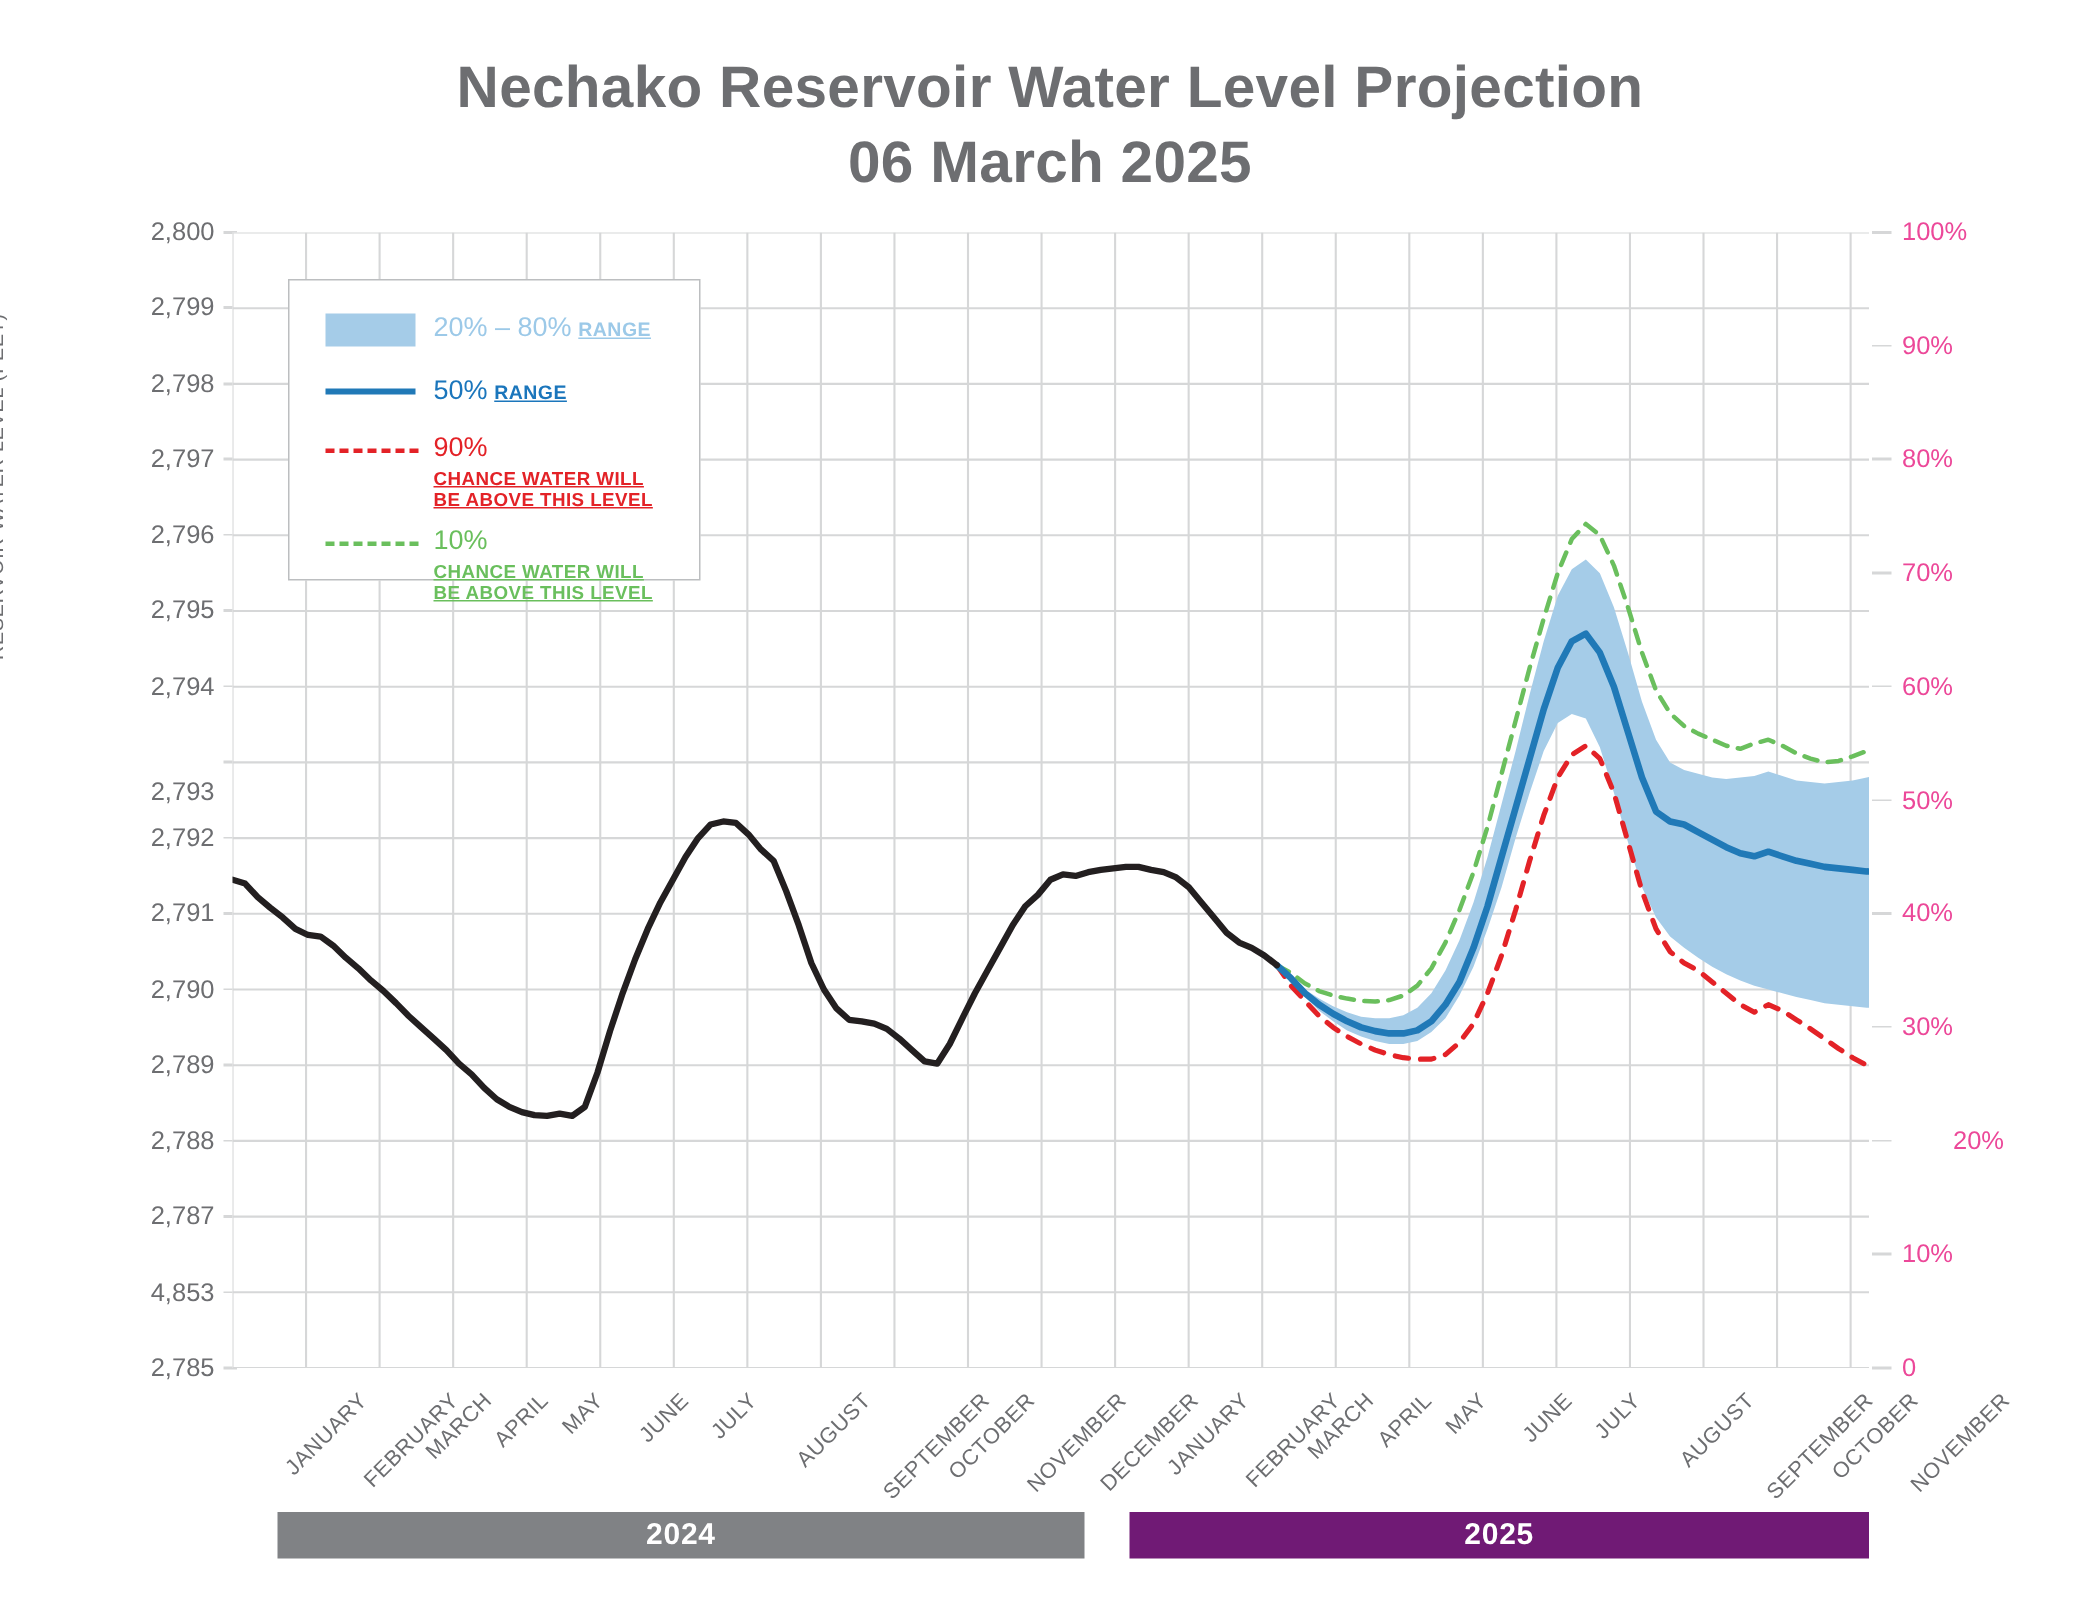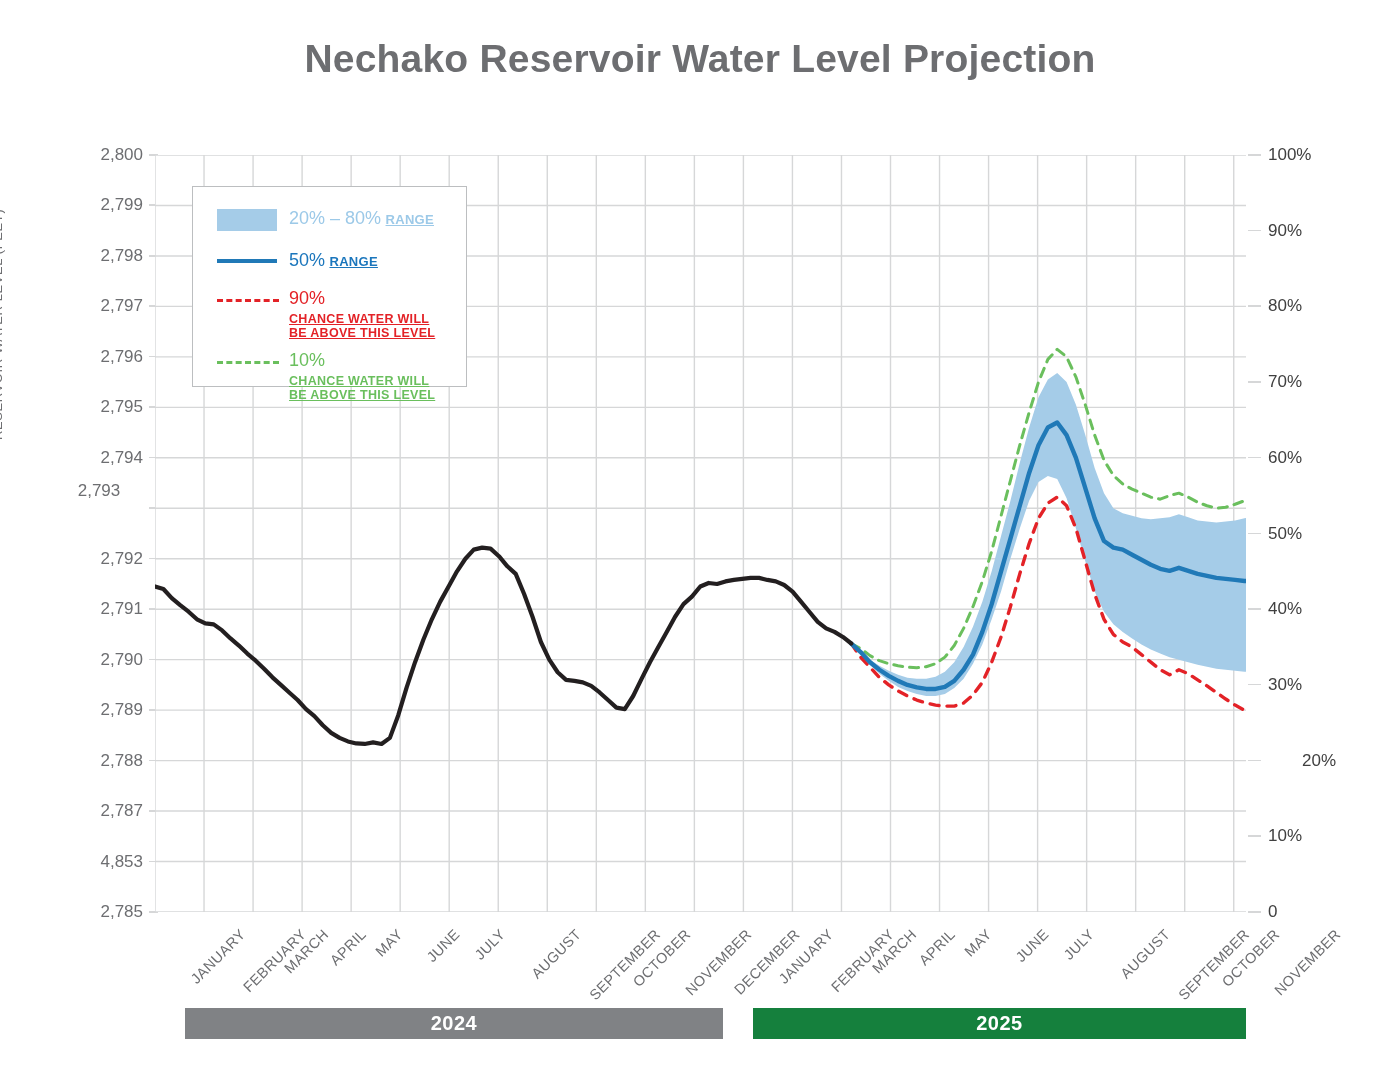--- a/index.html
+++ b/index.html
@@ -33,21 +33,21 @@
   
   .ylab-left{
     position:absolute;
     width:88px;text-align:right;
     font-size:17px;color:#6d6e71;font-weight:500;
     transform:translateY(-10px);
   }
   .ylab-right{
     position:absolute;
     width:70px;text-align:left;
-    font-size:17px;color:#404040;font-weight:500;
+    font-size:17px;color:#ec4899;font-weight:500;
     transform:translateY(-10px);
   }
   .ytitle{
     position:absolute;left:-10px;top:440px;
     transform:rotate(-90deg);transform-origin:left top;
     font-size:13px;letter-spacing:0.6px;color:#6d6e71;
     white-space:nowrap;font-weight:500;
   }
   .xlab{
     position:absolute;
@@ -89,20 +89,21 @@
     color:#ffffff;font-size:20px;font-weight:bold;letter-spacing:0.5px;margin-left:30px;
   }
 </style>
 </head>
 <body>
 
 <div id="page">
 
   <div class="title-block">
     <div class="title-line">Nechako Reservoir Water Level Projection</div>
+    <div class="title-line">06 March 2025</div>
   </div>
 
   <div class="ytitle">RESERVOIR WATER LEVEL (FEET)</div>
 
   <div id="ylabels-left">
       <div class="ylab-left" style="left: 55px; top: 912px;">2,785</div>
       <div style="position: absolute; left: 149px; top: 911px; width: 9px; height: 1.6px; background: rgb(214, 215, 216);"></div>
       <div class="ylab-left" style="left: 55px; top: 861.533px;">4,853</div>
       <div style="position: absolute; left: 149px; top: 860.533px; width: 9px; height: 1.6px; background: rgb(214, 215, 216);"></div>
       <div class="ylab-left" style="left: 55px; top: 811.067px;">2,787</div>
@@ -110,21 +111,21 @@
       <div class="ylab-left" style="left: 55px; top: 760.6px;">2,788</div>
       <div style="position: absolute; left: 149px; top: 759.6px; width: 9px; height: 1.6px; background: rgb(214, 215, 216);"></div>
       <div class="ylab-left" style="left: 55px; top: 710.133px;">2,789</div>
       <div style="position: absolute; left: 149px; top: 709.133px; width: 9px; height: 1.6px; background: rgb(214, 215, 216);"></div>
       <div class="ylab-left" style="left: 55px; top: 659.667px;">2,790</div>
       <div style="position: absolute; left: 149px; top: 658.667px; width: 9px; height: 1.6px; background: rgb(214, 215, 216);"></div>
       <div class="ylab-left" style="left: 55px; top: 609.2px;">2,791</div>
       <div style="position: absolute; left: 149px; top: 608.2px; width: 9px; height: 1.6px; background: rgb(214, 215, 216);"></div>
       <div class="ylab-left" style="left: 55px; top: 558.733px;">2,792</div>
       <div style="position: absolute; left: 149px; top: 557.733px; width: 9px; height: 1.6px; background: rgb(214, 215, 216);"></div>
-      <div class="ylab-left" style="left: 55px; top: 491px; text-align: center;">2,793</div>
+      <div class="ylab-left" style="left: 55px; top: 528px;">2,793</div>
       <div style="position: absolute; left: 149px; top: 507.267px; width: 9px; height: 1.6px; background: rgb(214, 215, 216);"></div>
       <div class="ylab-left" style="left: 55px; top: 457.8px;">2,794</div>
       <div style="position: absolute; left: 149px; top: 456.8px; width: 9px; height: 1.6px; background: rgb(214, 215, 216);"></div>
       <div class="ylab-left" style="left: 55px; top: 407.333px;">2,795</div>
       <div style="position: absolute; left: 149px; top: 406.333px; width: 9px; height: 1.6px; background: rgb(214, 215, 216);"></div>
       <div class="ylab-left" style="left: 55px; top: 356.867px;">2,796</div>
       <div style="position: absolute; left: 149px; top: 355.867px; width: 9px; height: 1.6px; background: rgb(214, 215, 216);"></div>
       <div class="ylab-left" style="left: 55px; top: 306.4px;">2,797</div>
       <div style="position: absolute; left: 149px; top: 305.4px; width: 9px; height: 1.6px; background: rgb(214, 215, 216);"></div>
       <div class="ylab-left" style="left: 55px; top: 255.933px;">2,798</div>
@@ -270,16 +271,16 @@
         <div class="t-big c-green">10%</div>
         <div class="t-small c-green" style="margin-top:3px;">CHANCE WATER WILL</div>
         <div class="t-small c-green">BE ABOVE THIS LEVEL</div>
       </div>
     </div>
 
   </div>
 
   <div class="yearbar" id="yearbar">
       <div class="yearseg" style="flex: 12 1 0%; background: rgb(128, 130, 133);">2024</div>
-      <div class="yearseg" style="flex: 11 1 0%; background: #15803d;">2025</div>
+      <div class="yearseg" style="flex: 11 1 0%; background: #701a75;">2025</div>
     </div>
 
 </div>
 
 </body></html>

